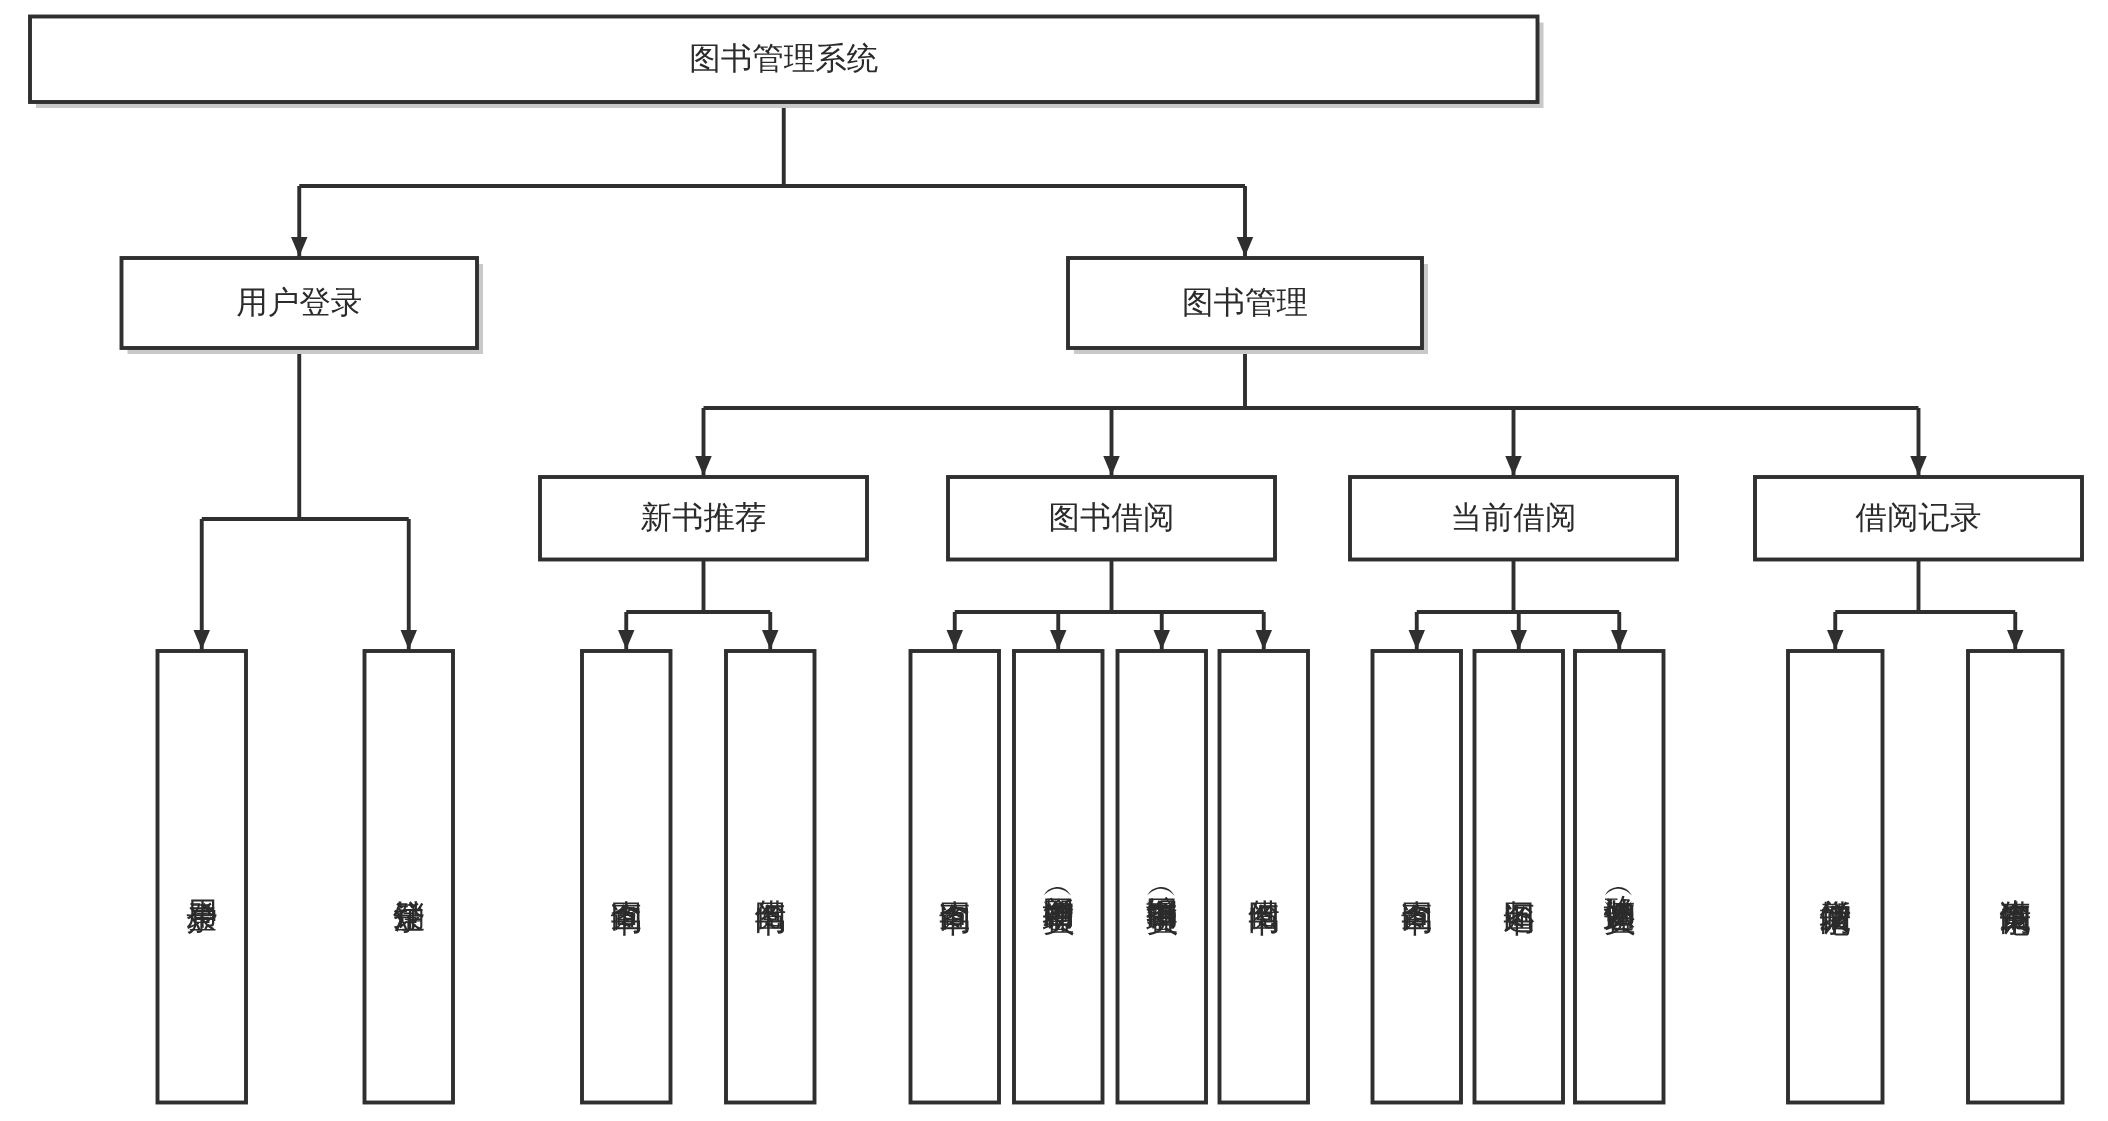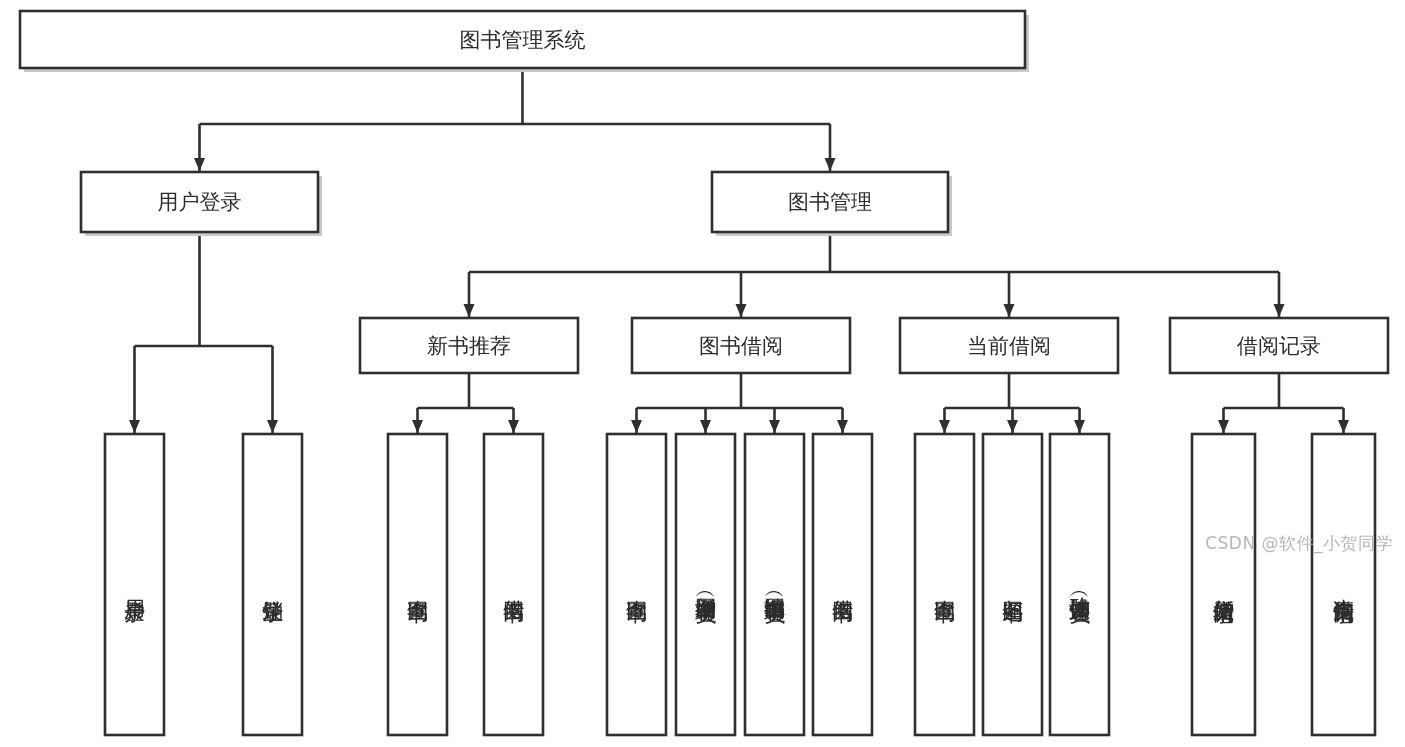--- a/index.html
+++ b/index.html
@@ -184,15 +184,14 @@
       <div class="vlabel" style="left: 676px; top: 434px; width: 59px; height: 301px;">新增图书（管理员）</div>
       <div class="vlabel" style="left: 745px; top: 434px; width: 59px; height: 301px;">编辑图书（管理员）</div>
       <div class="vlabel" style="left: 813px; top: 434px; width: 59px; height: 301px;">借阅图书</div>
       <div class="vlabel" style="left: 915px; top: 434px; width: 59px; height: 301px;">查询图书</div>
       <div class="vlabel" style="left: 983px; top: 434px; width: 59px; height: 301px;">归还图书</div>
       <div class="vlabel" style="left: 1050px; top: 434px; width: 59px; height: 301px;">确认归还（管理员）</div>
       <div class="vlabel" style="left: 1192px; top: 434px; width: 63px; height: 301px;">新增借阅记录</div>
       <div class="vlabel" style="left: 1312px; top: 434px; width: 63px; height: 301px;">查询借阅记录</div>
     </div>
 
-  <div id="watermark">CSDN @软件_小贺同学</div>
 
 </div>
 
 </body></html>

